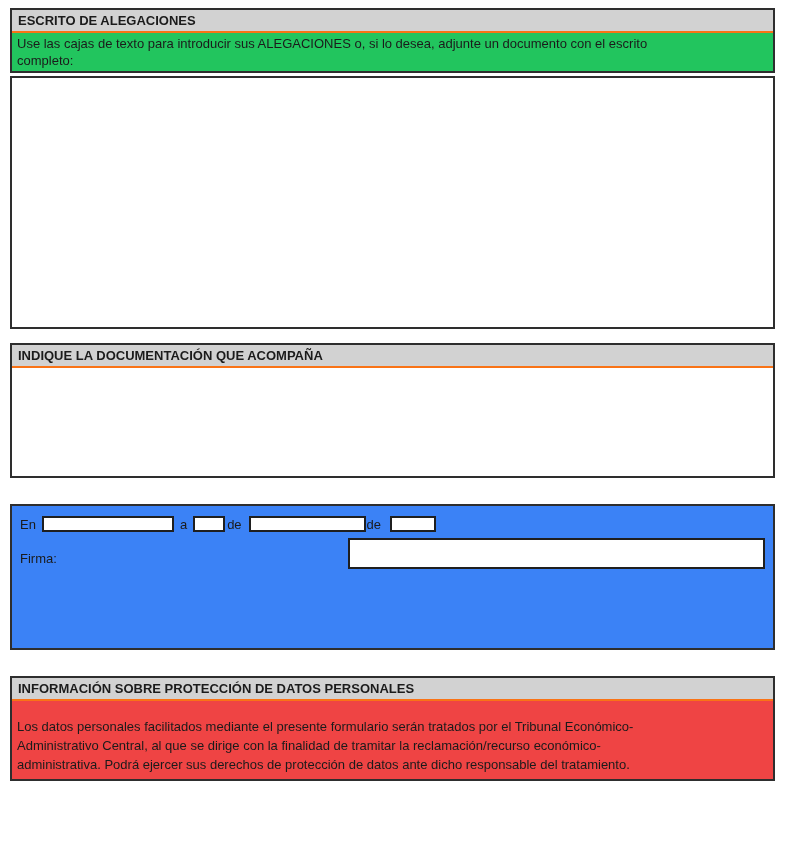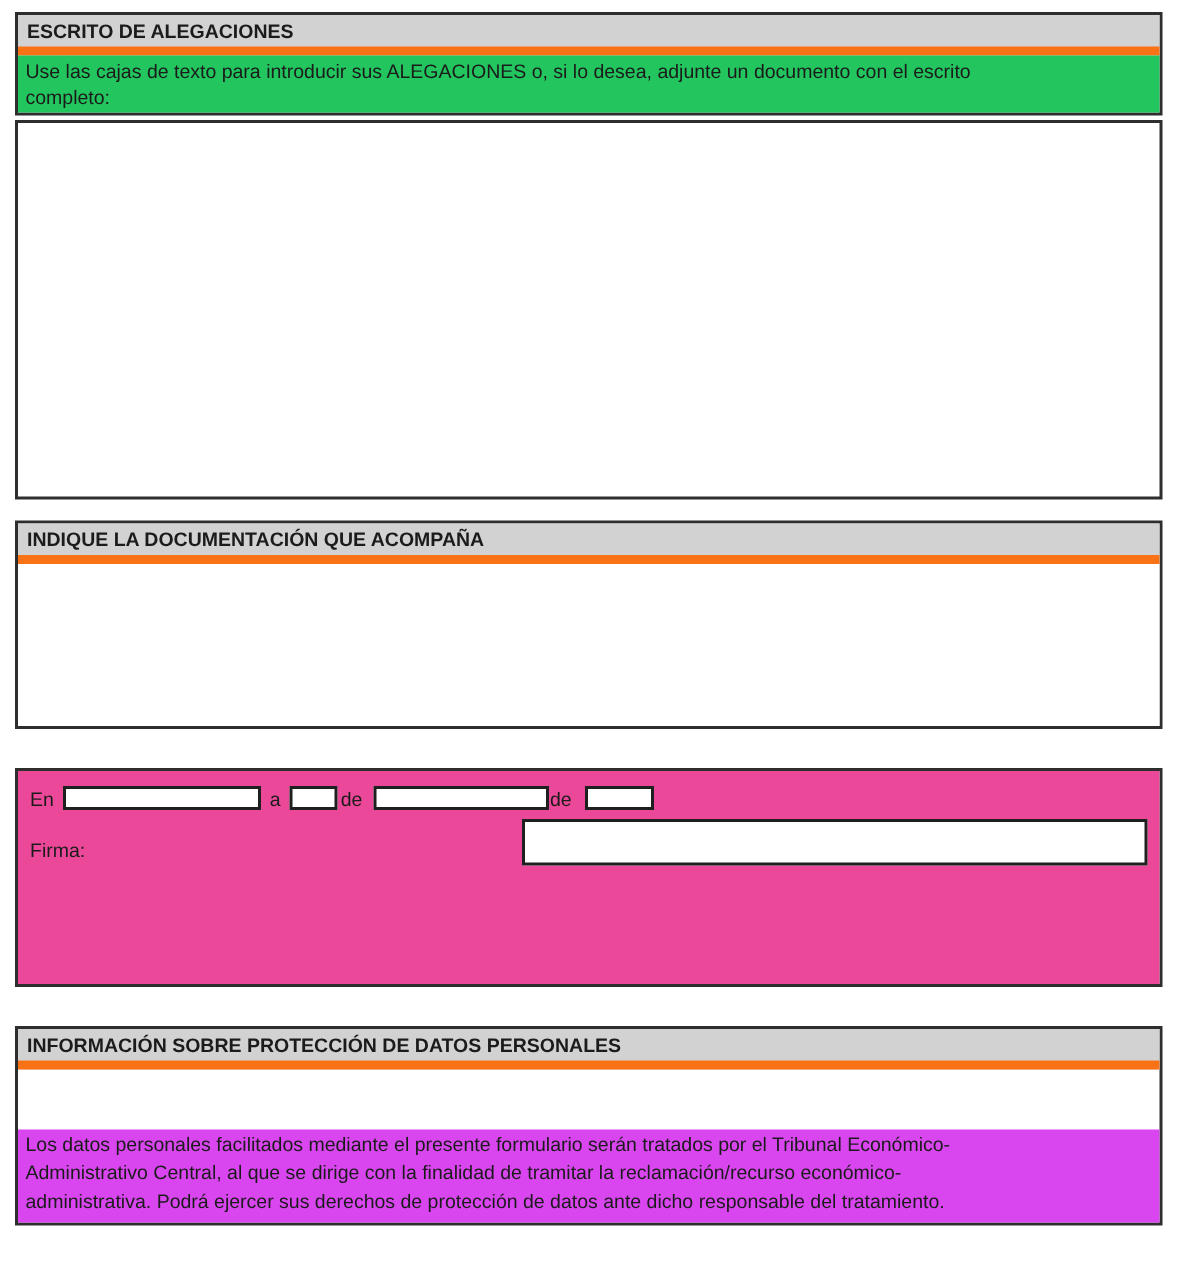--- a/index.html
+++ b/index.html
@@ -13,21 +13,21 @@
   .page { width: 765px; margin: 8px 13px 0 10px; }
 
   .block { border: 2px solid #2e2e2e; background: #ffffff; }
 
   .sec-header {
     background: #d2d2d2;
     font-size: 13px;
     font-weight: bold;
     line-height: 17px;
     padding: 2px 6px;
-    border-bottom: 6px solid #f97316;
+    border-bottom: 2px solid #f97316;
     white-space: nowrap;
     overflow: hidden;
   }
 
   .sec-instruction {
     background: #22c55e;
     font-size: 13px;
     line-height: 17px;
     padding: 2px 5px;
     height: 38px;
@@ -41,21 +41,21 @@
     background: #ffffff;
     margin-top: 3px;
     height: 253px;
     cursor: text;
   }
 
   .sec2 { margin-top: 14px; }
   .doc-box { height: 108px; background: #ffffff; cursor: text; }
 
   .sec3 { margin-top: 26px; }
-  .firma-body { height: 142px; padding: 10px 8px 0 8px; background: #ec4899; }
+  .firma-body { height: 142px; padding: 10px 8px 0 8px; background: #3b82f6; }
   .fecha-row { display: flex; align-items: center; font-size: 13px; }
   .fecha-row .lbl { flex: 0 0 auto; }
   .field {
     border: 2px solid #1f1f1f;
     background: #ffffff;
     height: 16px;
     flex: 0 0 auto;
     cursor: text;
   }
   .lbl-en   { margin-right: 6px; }
@@ -66,25 +66,24 @@
   .f-mes    { width: 117px; margin-right: 1px; }
   .lbl-de2  { margin-right: 9px; }
   .f-anio   { width: 46px; }
 
   .firma-row { display: flex; align-items: flex-end; margin-top: 6px; font-size: 13px; justify-content: space-between; }
   .firma-row .lbl { flex: 0 0 auto; margin-bottom: 3px; margin-right: 2px; }
   .f-firma { width: 417px; height: 31px; border: 2px solid #1f1f1f; background: #fff; cursor: text; }
 
   .sec4 { margin-top: 26px; }
   .info-body {
-    padding: 0 5px 5px 5px;
+    padding: 16px 5px 5px 5px;
     font-size: 13px;
     line-height: 19px;
-    background: #d946ef;
-    margin-top: 40px;
+    background: #ef4444;
   }
   .info-body p { white-space: pre-line; }
   .info-body p.bold-note { font-weight: bold; margin-top: 7px; }
 </style>
 </head>
 <body>
 
 <div class="page">
 
   <section class="block">

